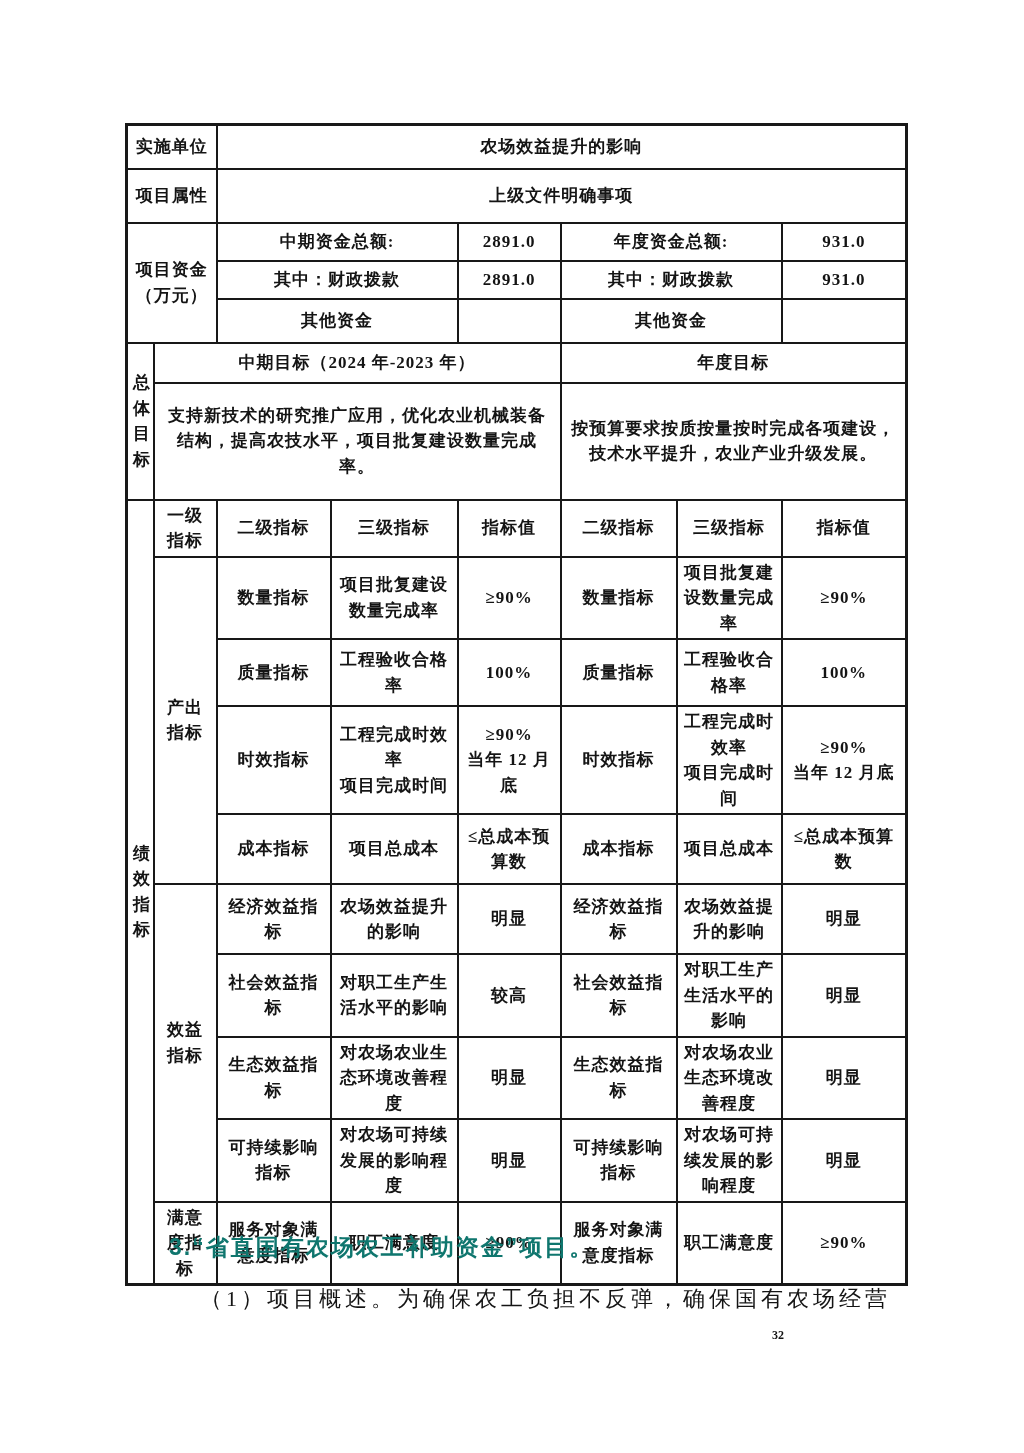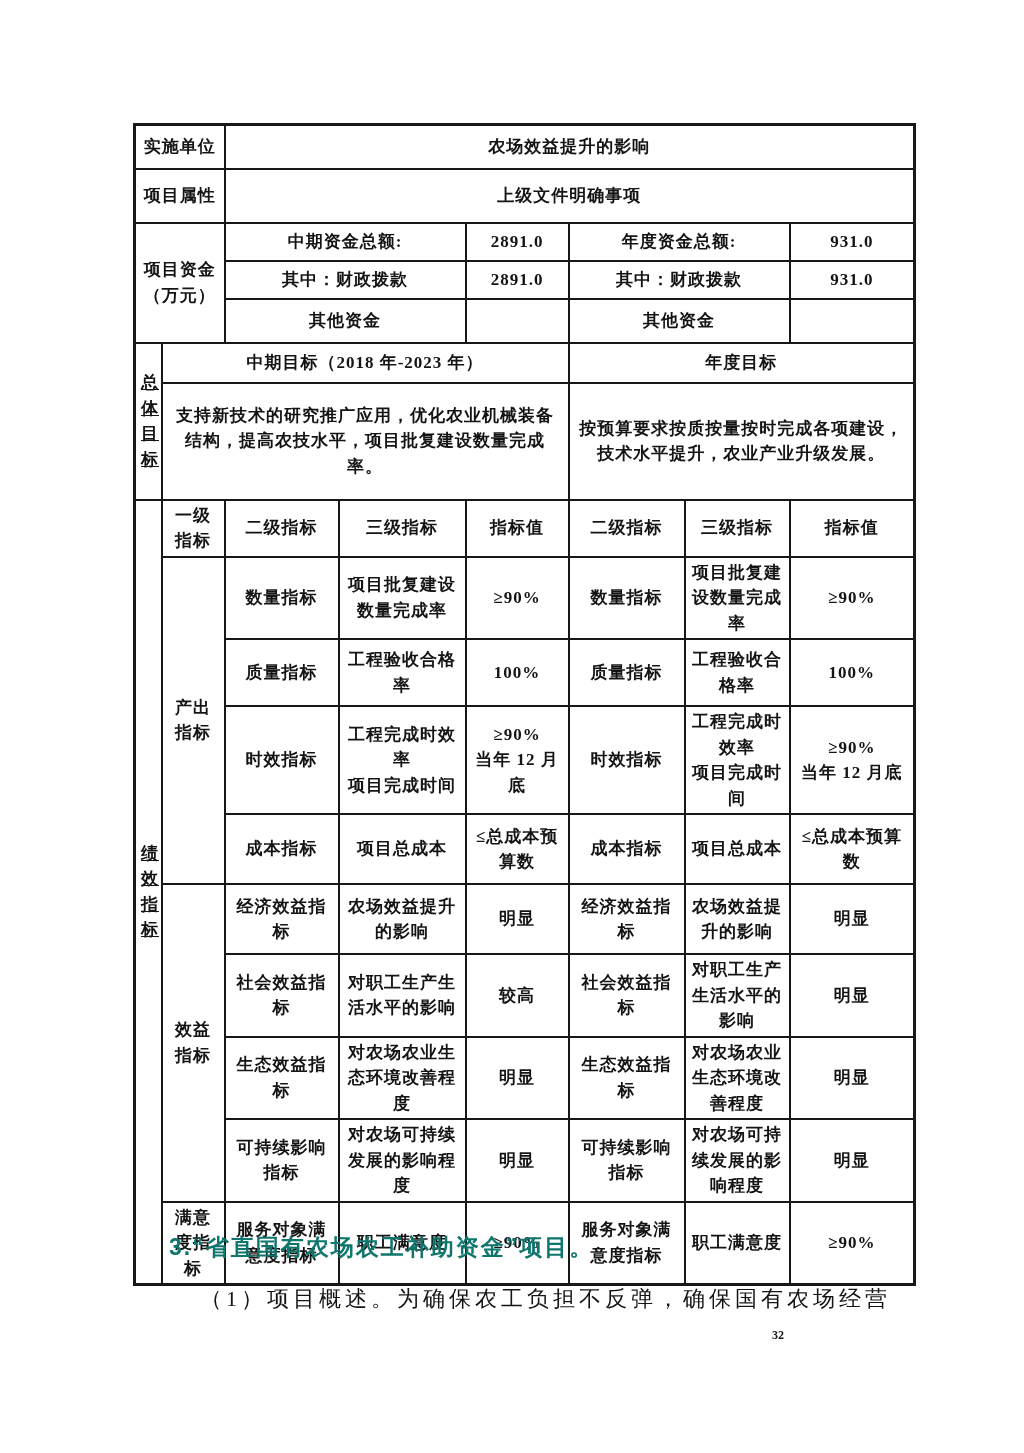--- a/index.html
+++ b/index.html
@@ -3,36 +3,36 @@
 <meta charset="utf-8">
 <style>
   html,body { margin:0; padding:0; }
   .page {
     position:relative; width:1024px; height:1453px;
     background:#ffffff; overflow:hidden;
     font-family:"Liberation Serif","DejaVu Serif",serif;
     color:#111111;
   }
   table.main {
-    position:absolute; left:133px; top:123px;
+    position:absolute; left:125px; top:123px;
     width:780px; border-collapse:collapse; table-layout:fixed;
   }
   table.main td {
     border:2px solid #181818;
     padding:2px 5px;
     font-size:17px; line-height:1.5; letter-spacing:1px;
     font-weight:bold; color:#141414;
     text-align:center; vertical-align:middle;
     white-space:pre-line; word-break:break-all;
     overflow:hidden;
   }
   table.main { border:3px solid #181818; }
   td.lt { text-align:left; padding-left:7px; }
   td.rt { text-align:right; padding-right:6px; }
-  td.vert { padding:1px 2px; line-height:1.55;text-decoration:underline; }
+  td.vert { padding:1px 2px; line-height:1.55; }
   td.goaltxt { padding:4px 8px; }
   .w2 { display:inline-block; width:2.25em; word-break:break-all; vertical-align:middle; }
   
   tr.h44{height:44px} tr.h39{height:54px} tr.h38{height:38px} tr.h40{height:40px}
   tr.h117{height:117px} tr.h48{height:48px} tr.h79{height:79px} tr.h67{height:67px}
   tr.h95{height:95px} tr.h70{height:70px} tr.h75{height:75px} tr.h74{height:74px}
   tr.h76{height:76px}
   .heading {
     position:absolute; left:169px; top:1232px;
     font-family:"Liberation Sans","DejaVu Sans",sans-serif;
@@ -93,21 +93,21 @@
       </tr>
       <tr class="h44">
         <td colspan="2">其他资金</td>
         <td class="rt"></td>
         <td colspan="2">其他资金</td>
         <td class="rt"></td>
       </tr>
 
       <tr class="h40">
         <td rowspan="2" class="vert">总体目标</td>
-        <td colspan="4">中期目标（2018 年-2023 年）</td>
+        <td colspan="4">中期目标（2024 年-2023 年）</td>
         <td colspan="3">年度目标</td>
       </tr>
       <tr class="h117">
         <td colspan="4" class="lt goaltxt">支持新技术的研究推广应用，优化农业机械装备
 结构，提高农技水平，项目批复建设数量完成率。</td>
         <td colspan="3" class="goaltxt">按预算要求按质按量按时完成各项建设，
 技术水平提升，农业产业升级发展。</td>
       </tr>
 
       <tr class="h48">

